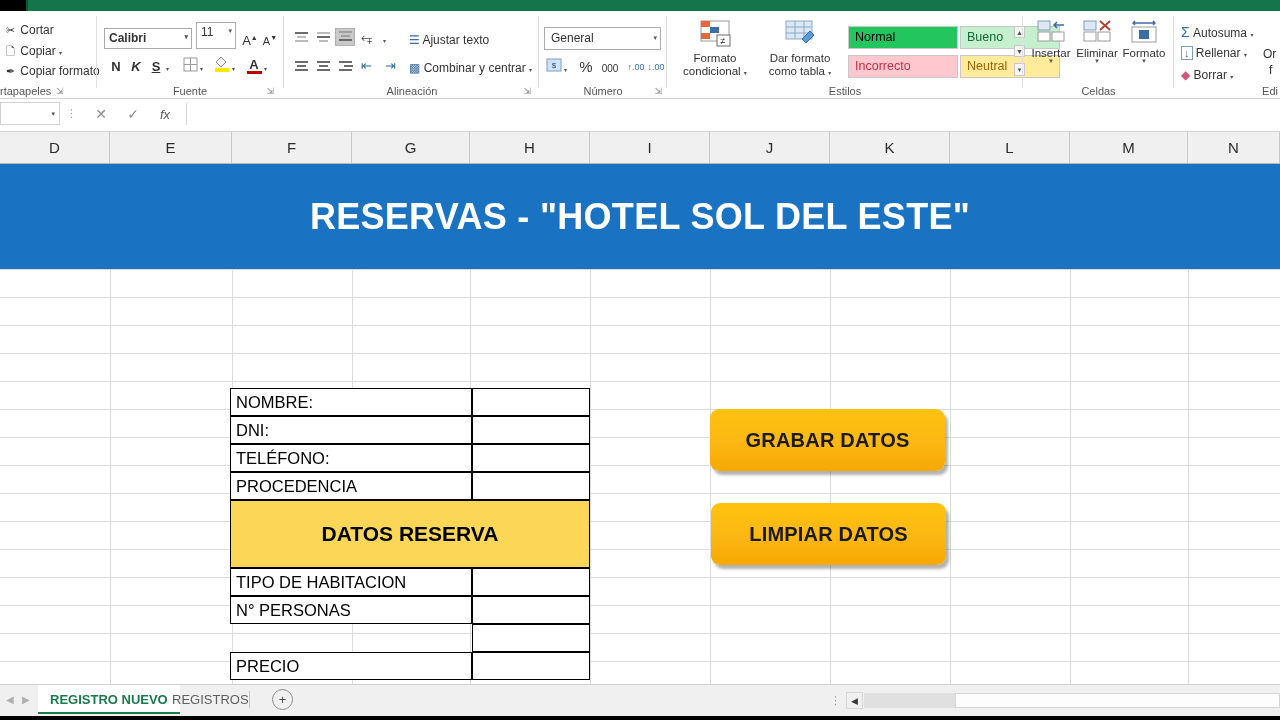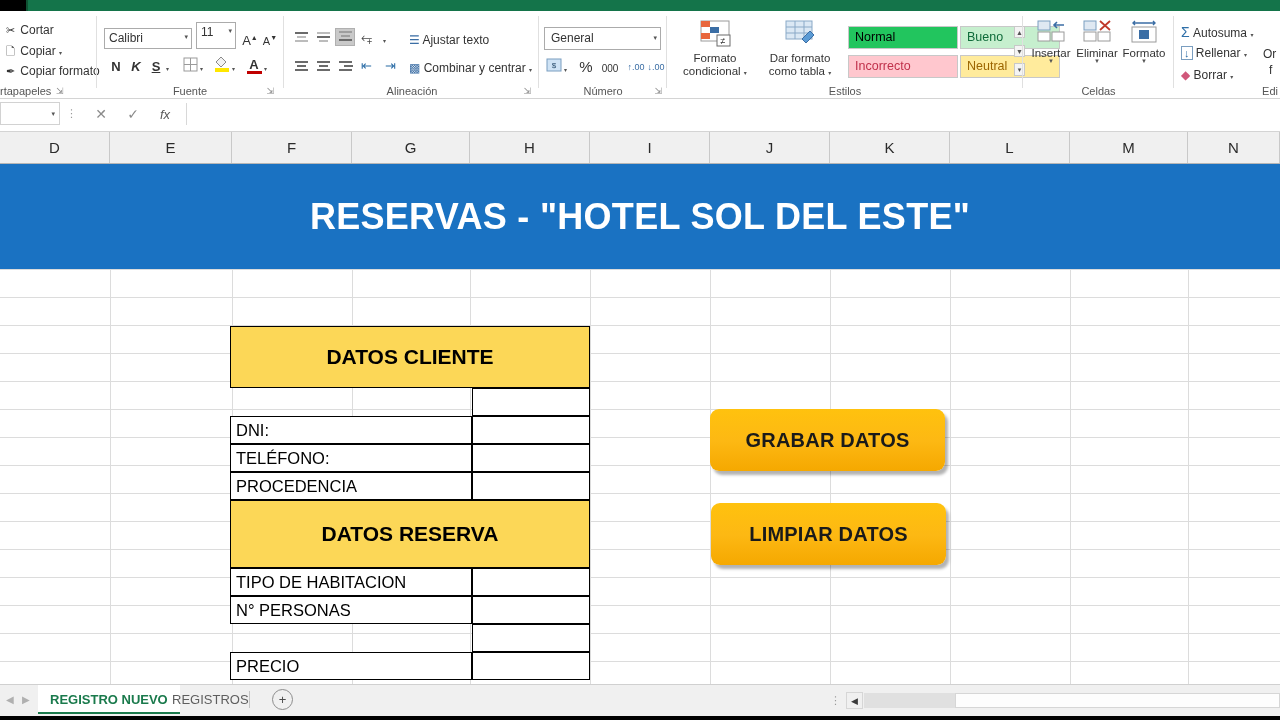--- a/index.html
+++ b/index.html
@@ -217,21 +217,21 @@
       <div class="clip-item" style="top:53px;">
         <span class="clip-icon">✒</span>
         <span>Copiar formato</span>
       </div>
       <div class="rgroup-label" style="text-align:left;left:0;">rtapapeles</div>
       <div class="dlg-launcher" style="left:56px;">⇲</div>
     </div>
     <div class="rsep" style="left:96px;"></div>
 
     <div class="rgroup" style="left:100px;width:180px;">
-      <div class="fontbox" style="left:4px;top:17px;width:88px;height:21px;">
+      <div class="fontbox" style="left:4px;top:17px;width:88px;height:21px;font-weight:bold;">
         <span>Calibri</span>
         <span class="combo-arrow">▾</span>
       </div>
       <div class="fontbox" style="left:96px;top:11px;width:40px;height:27px;">
         <span>11</span>
         <span class="combo-arrow">▾</span>
       </div>
       <div class="fbtn" style="left:140px;top:17px;">
         <span style="font-size:13px;">A</span><sup style="font-size:7px;">▲</sup>
       </div>
@@ -516,24 +516,24 @@
         <div class="gline-h" style="top: 413px;"></div>
         <div class="gline-h" style="top: 441px;"></div>
         <div class="gline-h" style="top: 469px;"></div>
         <div class="gline-h" style="top: 497px;"></div>
       </div>
 
     <div class="banner">
       <span class="banner-text">RESERVAS - "HOTEL SOL DEL ESTE"</span>
     </div>
 
-    <div class="sechead" style="left:230px;top:162px;width:360px;height:62px;">
-      <span>DATOS CLIENTE</span>
-    </div>
-
+
+    <div class="frow-label" style="left:230px;top:224px;width:242px;height:28px;">
+      <span>NOMBRE:</span>
+    </div>
     <div class="frow-value" style="left:472px;top:224px;width:118px;height:28px;">
       <span></span>
     </div>
 
     <div class="frow-label" style="left:230px;top:252px;width:242px;height:28px;">
       <span>DNI:</span>
     </div>
     <div class="frow-value" style="left:472px;top:252px;width:118px;height:28px;">
       <span></span>
     </div>

